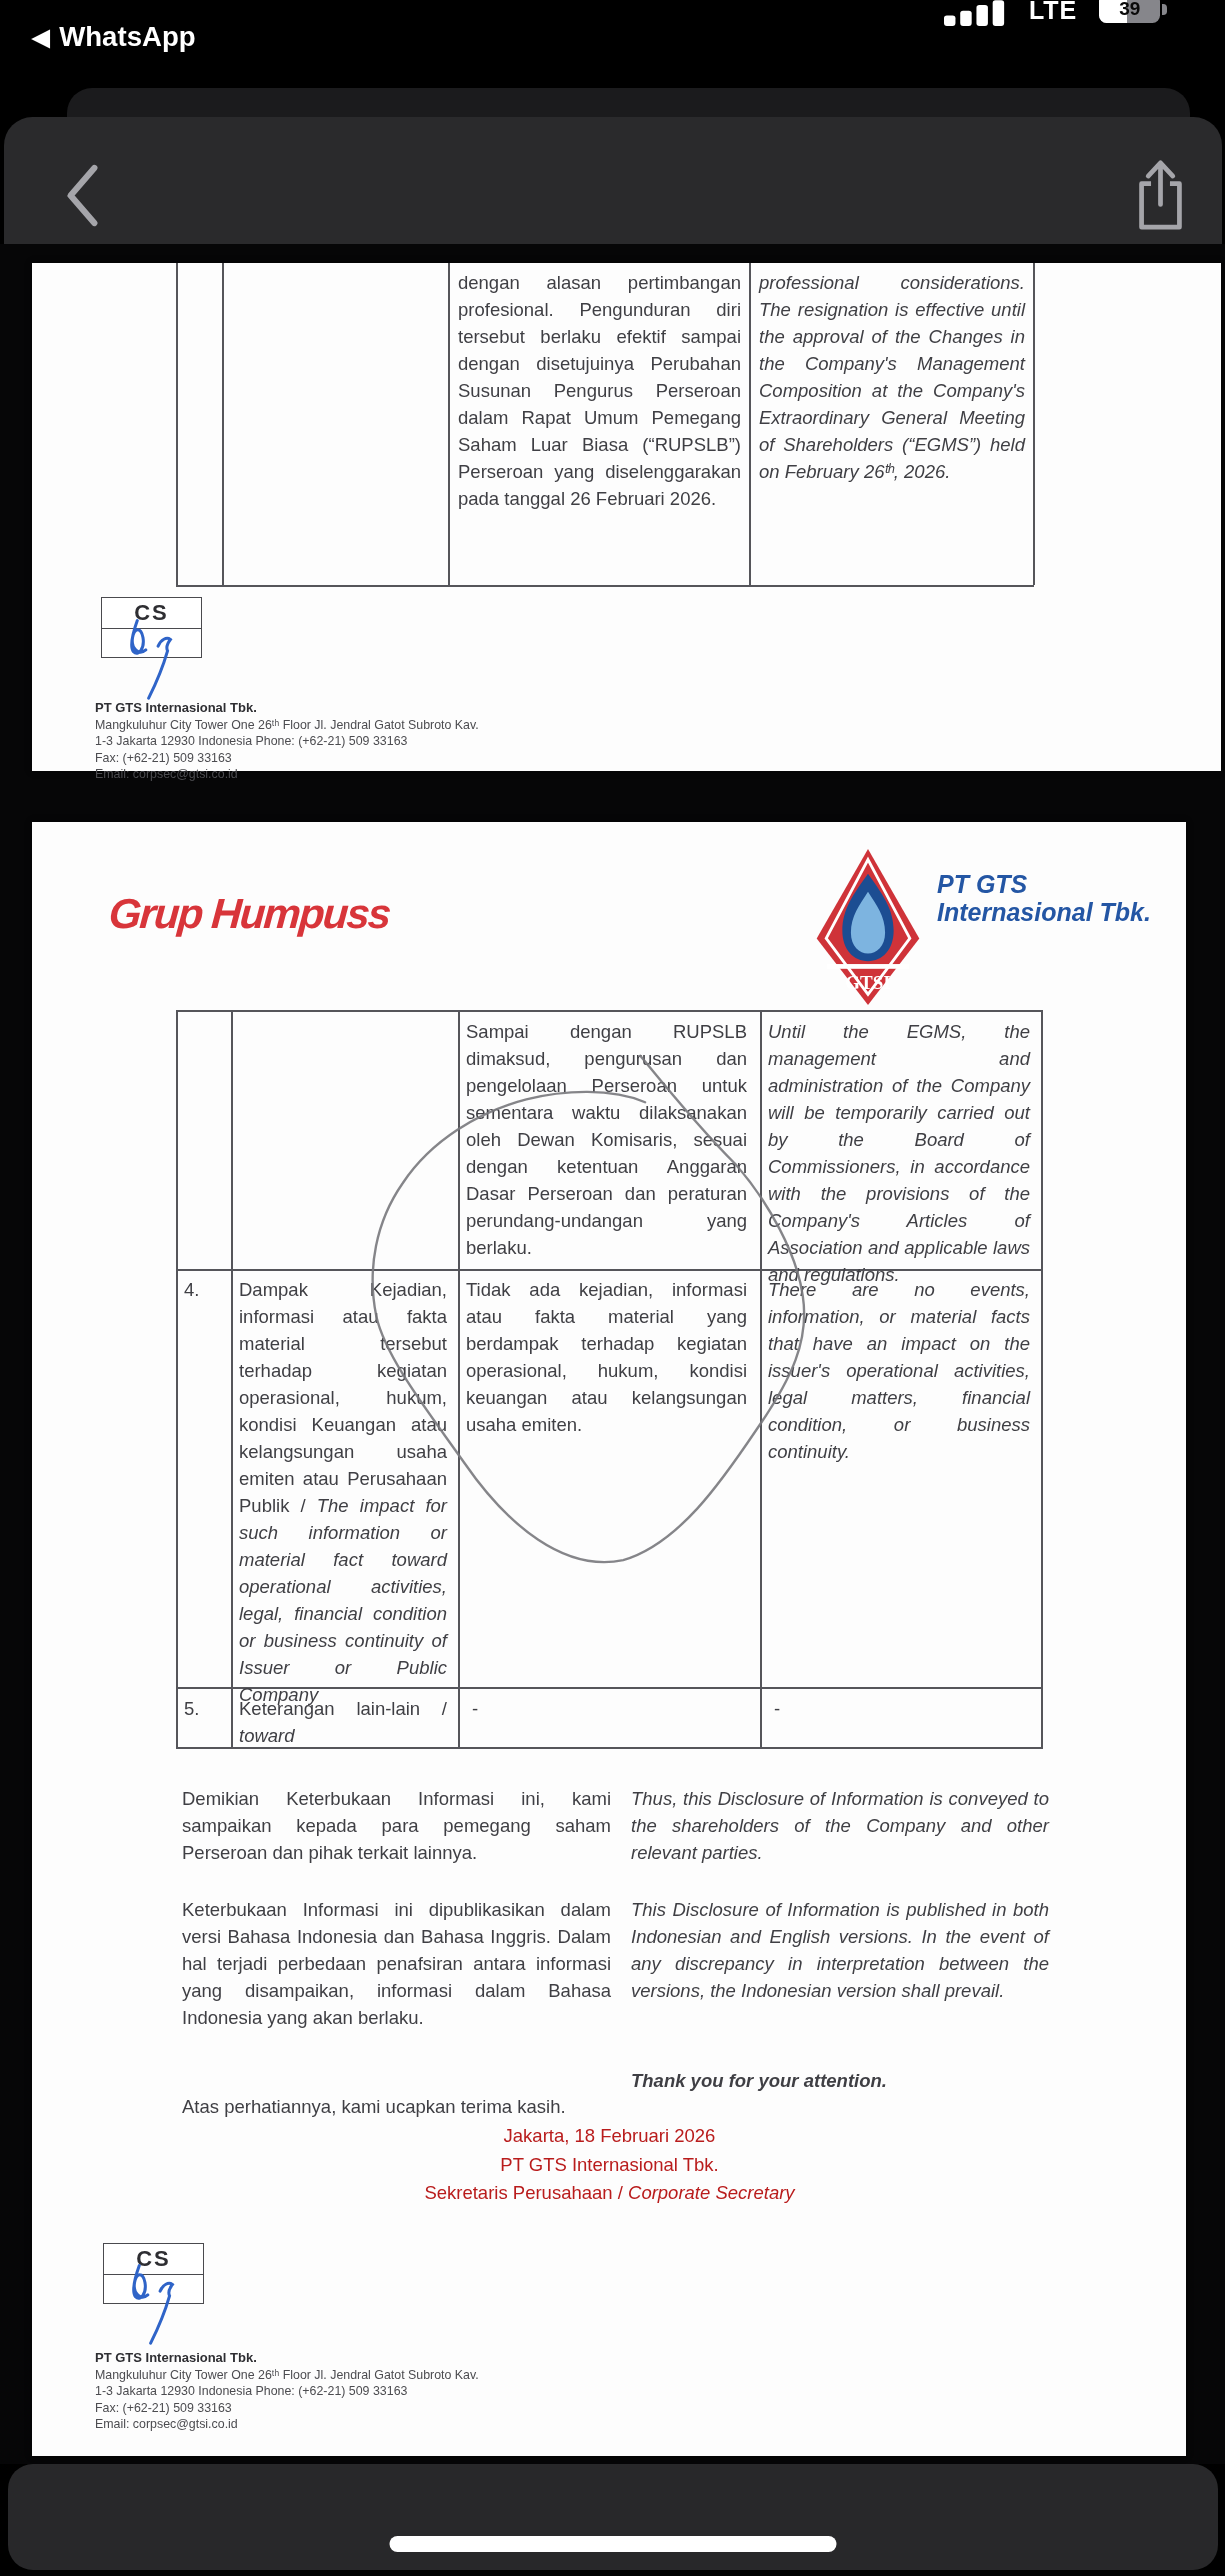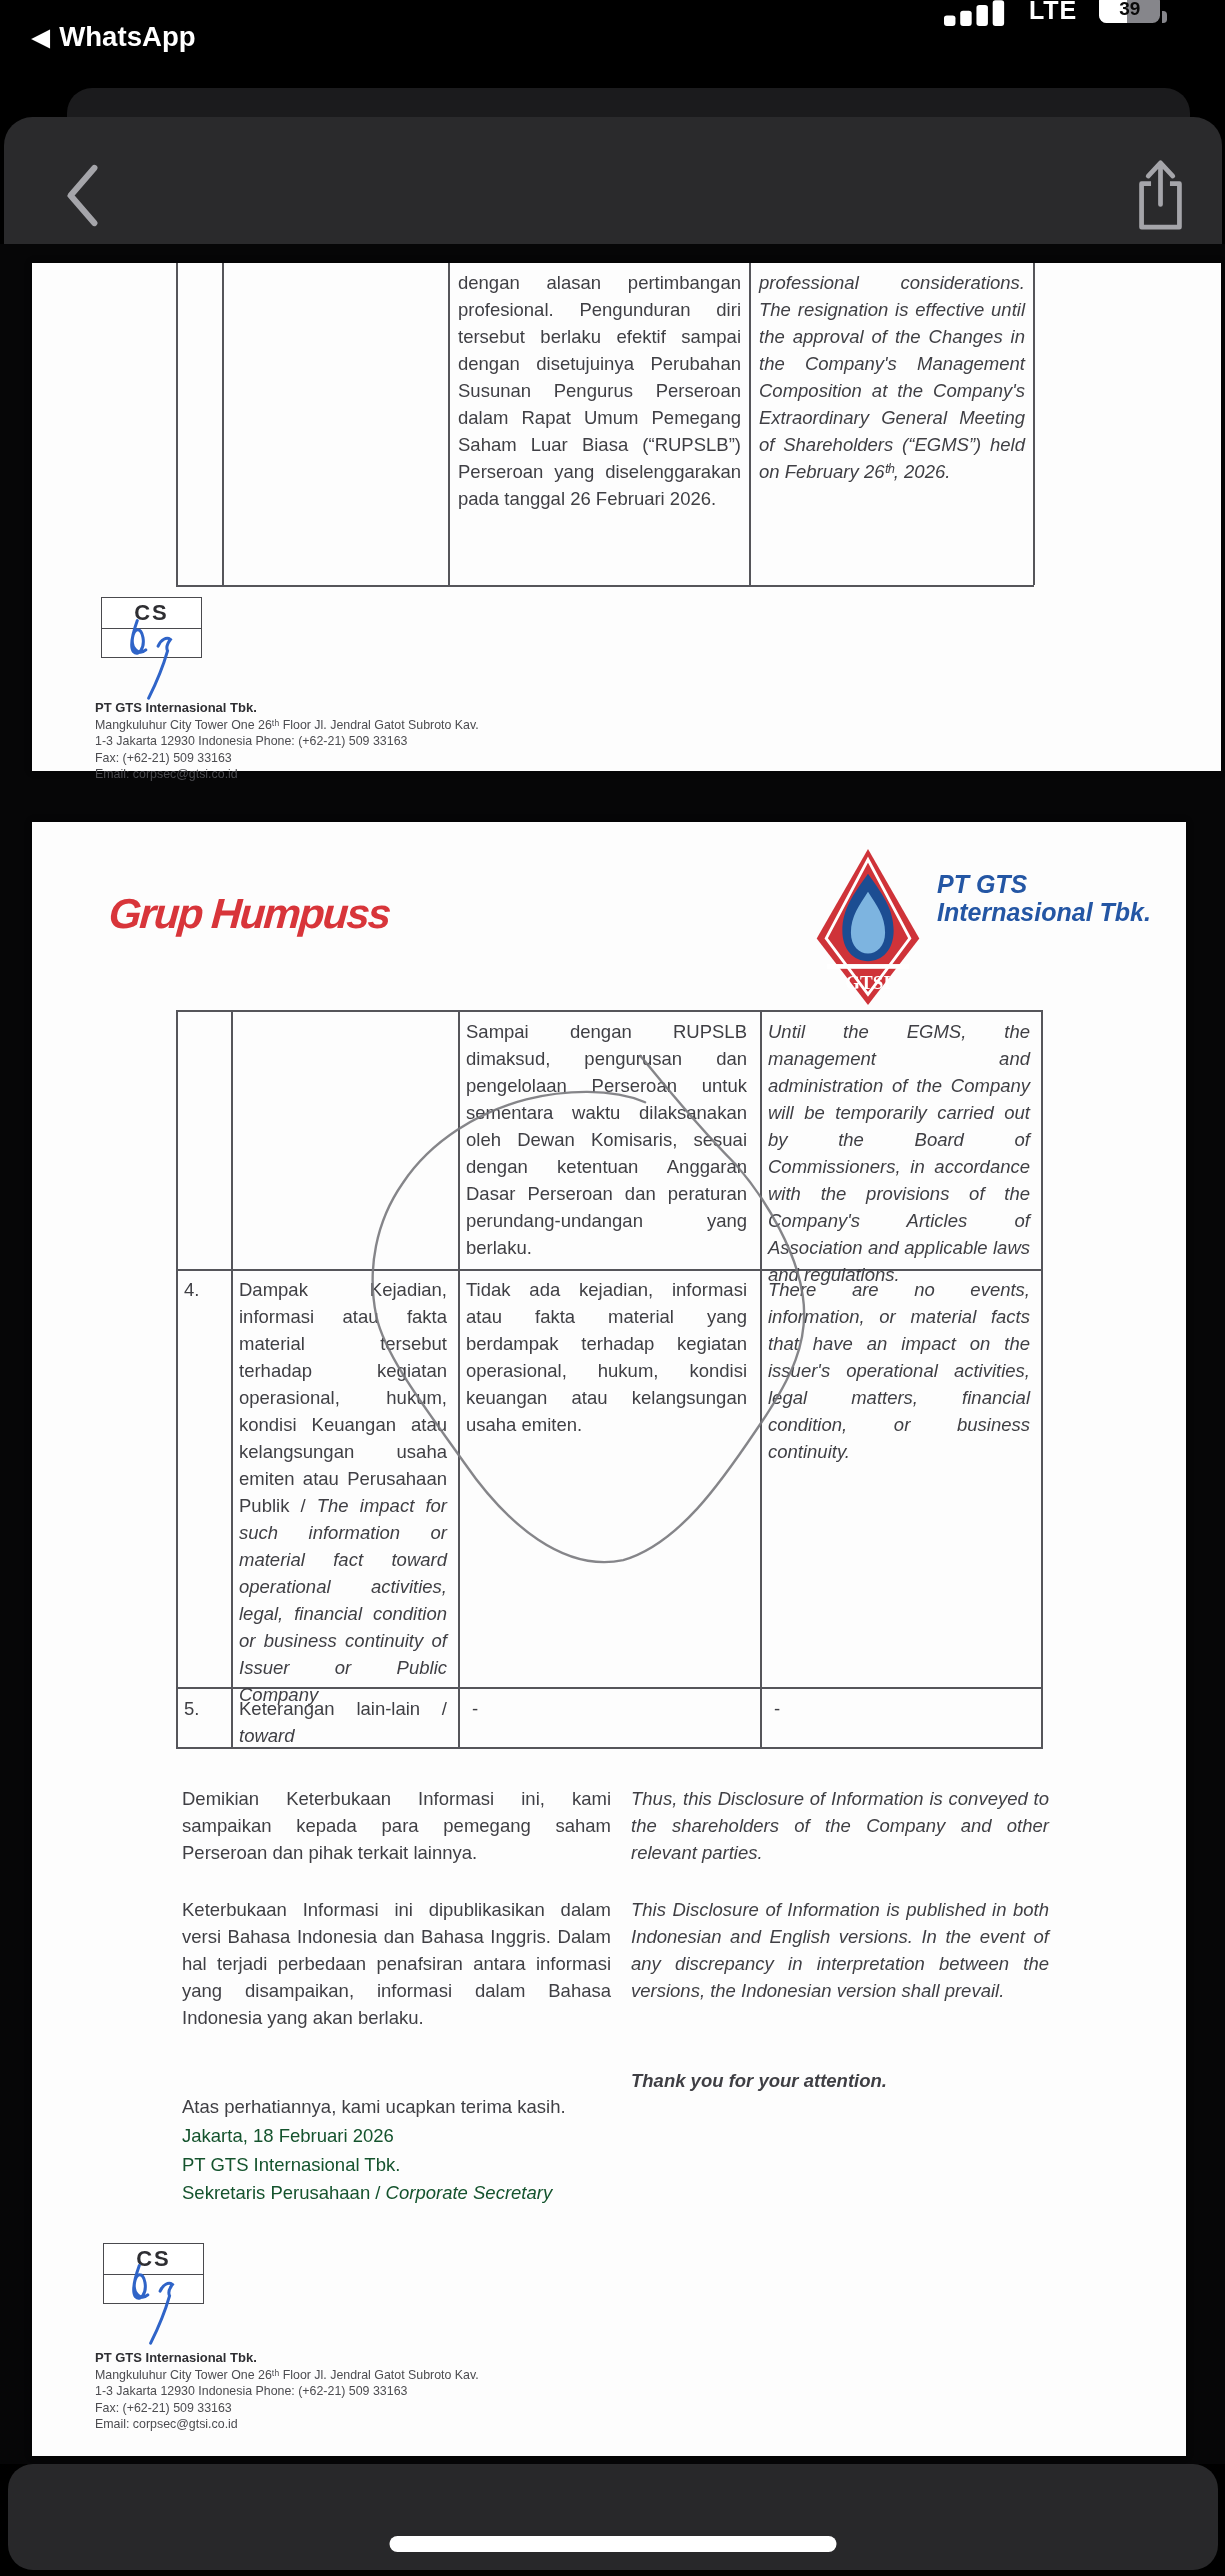--- a/index.html
+++ b/index.html
@@ -39,40 +39,40 @@
   .hline{position:absolute;height:1.9px;background:#55555a;}
   .stamp{position:absolute;width:99px;border:1.9px solid #4a4a4e;background:#fff;}
   .stamp .cs{height:29.5px;border-bottom:1.9px solid #4a4a4e;display:flex;align-items:center;justify-content:center;
              font-weight:700;font-size:22px;letter-spacing:1.9px;color:#2e2e32;text-align:right;}
   .stamp .sig-cell{height:28.5px;}
   .footer{font-size:12.4px;line-height:16.5px;color:#4c4c50;}
   .footer .b{font-weight:700;color:#2f2f33;font-size:13px;}
   .grup-logo{font-size:42px;font-weight:700;font-style:italic;color:#d8353a;letter-spacing:-1.9px;
              transform:skewX(-4deg);white-space:nowrap;}
   .gts-text{font-size:25px;line-height:27.6px;font-weight:700;font-style:italic;color:#2456a4;white-space:nowrap;}
-  .center-block{text-align:left;font-size:18.5px;line-height:28.5px;color:#14532d;}
+  .center-block{text-align:center;font-size:18.5px;line-height:28.5px;color:#b91c1c;}
 </style>
 </head>
 <body>
 
 <div class="screen">
 
   <div class="status-back">
     <span class="tri">◀</span>
     <span>WhatsApp</span>
   </div>
   <div class="status-right">
     <svg class="sig" width="63" height="27" viewBox="0 0 66 28">
       <rect x="0" y="16" width="12" height="11" rx="3" fill="#fff"></rect>
       <rect x="17" y="11" width="12" height="16" rx="3" fill="#fff"></rect>
       <rect x="34" y="5" width="12" height="22" rx="3" fill="#fff"></rect>
       <rect x="51" y="0" width="12" height="27" rx="3" fill="#fff"></rect>
     </svg>
     <span class="lte">LTE</span>
-    <span style="display:flex;align-items:flex-end;">
+    <span style="display:flex;">
       <span class="batt">
         <span class="fill"></span>
         <span class="pct">39</span>
       </span>
       <span class="batt-nub"></span>
     </span>
   </div>
 
   <div class="back-card"></div>
   <div class="navbar">

